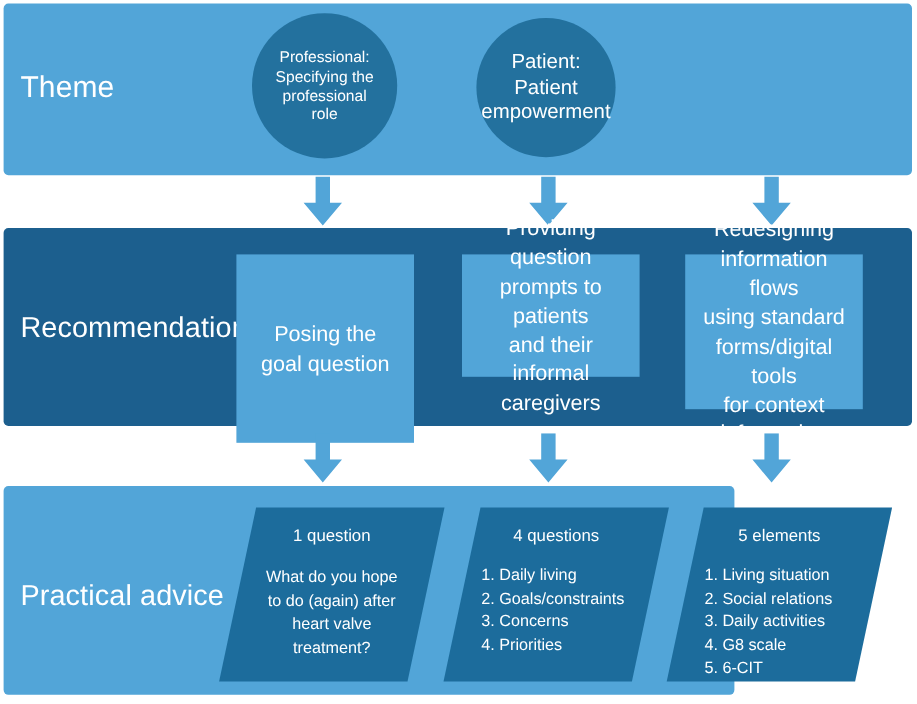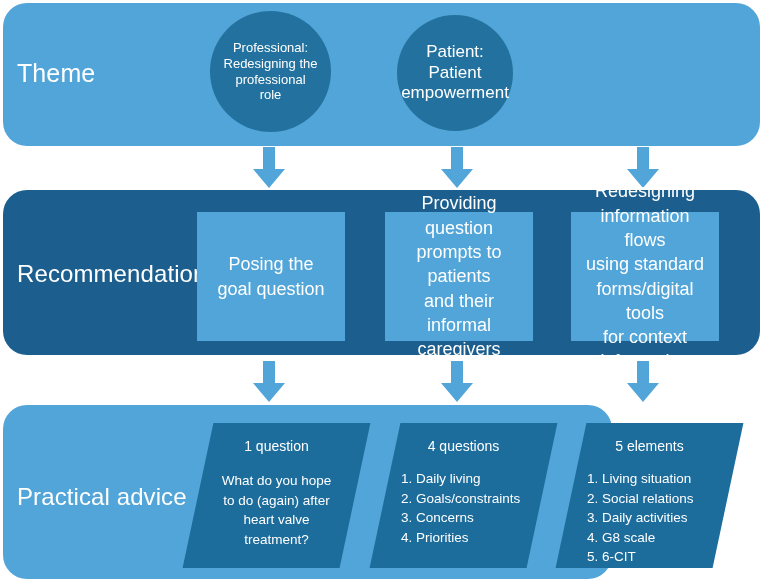--- a/index.html
+++ b/index.html
@@ -16,21 +16,21 @@
     position: relative;
     width: 764px;
     height: 587px;
     background: #ffffff;
     overflow: hidden;
   }
 
   
   .band {
     position: absolute;
-    border-radius: 24px;
+    border-radius: 4px;
     box-sizing: border-box;
   }
   .band-theme {
     left: 3px;
     top: 3px;
     width: 757px;
     height: 143px;
     background: #52a5d8;
   }
   .band-recommendation {
@@ -134,22 +134,22 @@
     text-align: center;
     font-size: 18px;
     line-height: 1.35;
     box-sizing: border-box;
   }
   .rec-box .rec-text {
     display: block;
     padding: 0 8px;
     white-space: pre-line;
   }
-  .rec-1 { left: 197px; top: 212px; width: 148px; height: 129px; }
-  .rec-2 { left: 385px; top: 212px; width: 148px; height: 129px; }
+  .rec-1 { left: 197px; top: 212px; width: 148px; height: 157px; }
+  .rec-2 { left: 385px; top: 212px; width: 148px; height: 102px; }
   .rec-3 { left: 571px; top: 212px; width: 148px; height: 129px; }
 
   
   .para {
     position: absolute;
     width: 157px;
     height: 145px;
     background: #1c6c9c;
     transform: skewX(-12deg);
     box-sizing: border-box;
@@ -190,21 +190,21 @@
 <body>
 
 <div id="diagram">
 
   <div class="band band-theme">
     <div class="band-label">Theme</div>
   </div>
 
   <div class="circle circle-1">
     <span class="circle-text">Professional:
-Redesigning the
+Specifying the
 professional
 role</span>
   </div>
   <div class="circle circle-2">
     <span class="circle-text">Patient:
 Patient
 empowerment</span>
   </div>
 
   <div class="arrow arrow-r1">

